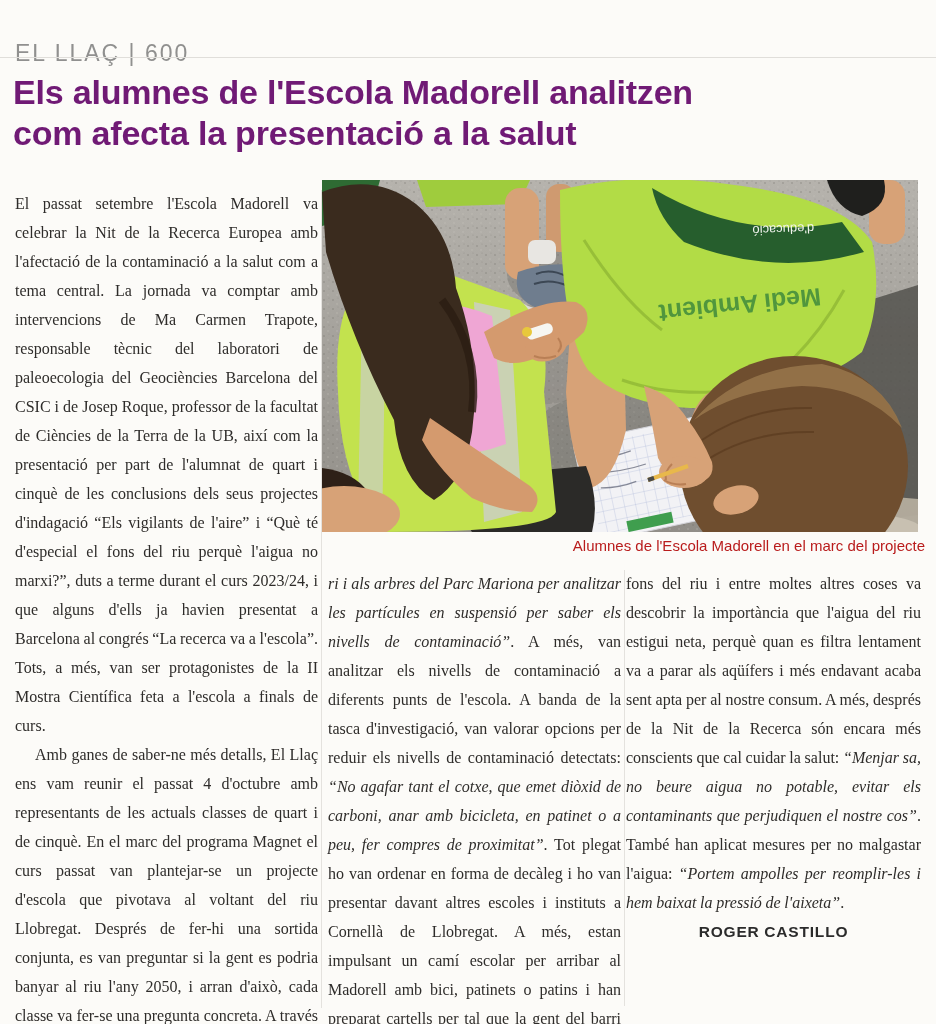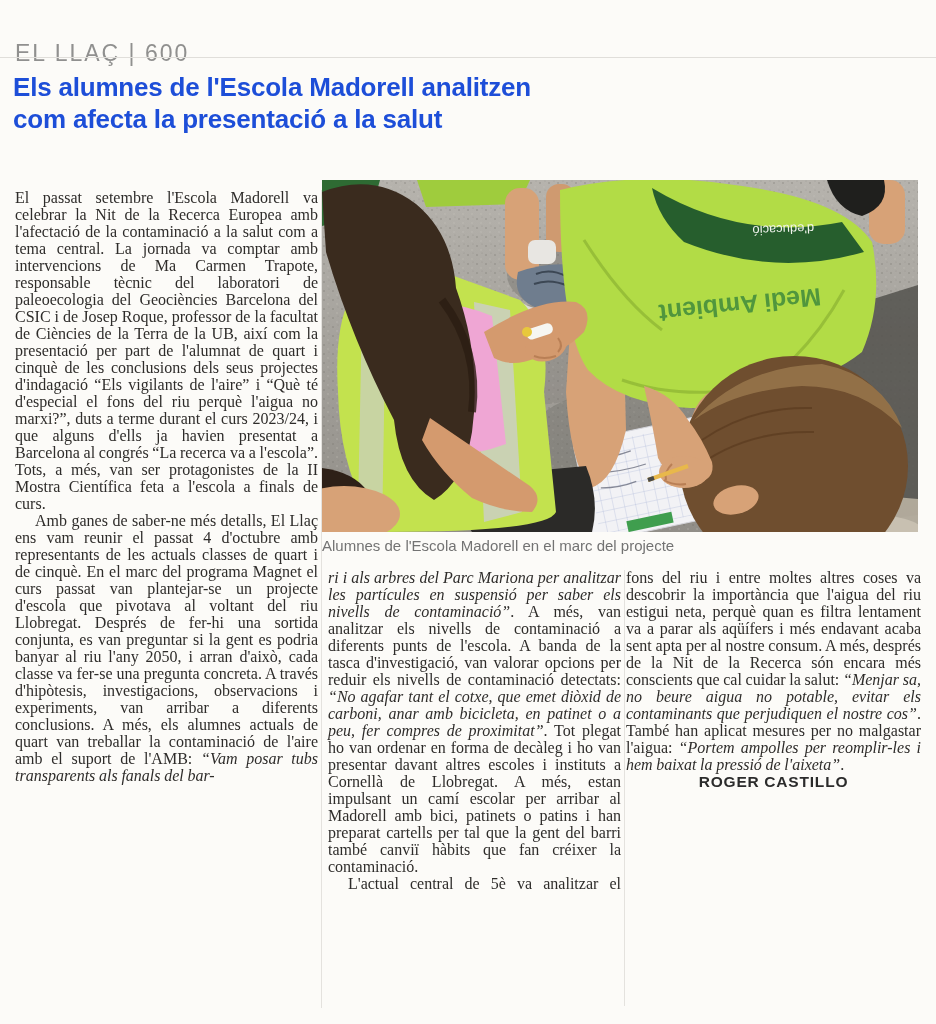--- a/index.html
+++ b/index.html
@@ -10,41 +10,41 @@
   }
   .masthead{
     position:absolute;left:15px;top:24px;
     font-family:"Liberation Sans", sans-serif;
     font-size:23px;letter-spacing:2px;color:#90908f;margin-top:16px;
   }
   .header-rule{position:absolute;left:0;top:57px;width:936px;height:1px;background:#e0deda;}
   .title{
     position:absolute;left:13px;top:72px;width:900px;
     font-family:"Liberation Sans", sans-serif;font-weight:700;
-    font-size:26px;line-height:1.22;letter-spacing:-0.2px;color:#1d4ed8;
+    font-size:34px;line-height:1.22;letter-spacing:-0.2px;color:#701a75;
   }
   .body-col{
-    position:absolute;font-size:16px;line-height:17px;text-align:justify;
+    position:absolute;font-size:16px;line-height:29px;text-align:justify;
     color:#2e2c2a;word-spacing:-0.3px;
   }
   .body-col p{margin:0;}
   .body-col p.indent{text-indent:20px;}
   .it{font-style:italic;}
   .force-last-justify{text-align-last:justify;}
   .col1{left:15px;top:189px;width:303px;height:820px;}
   .col2{left:328px;top:569px;width:293px;height:440px;}
   .col3{left:626px;top:569px;width:295px;height:440px;}
   .vrule{position:absolute;width:1px;background:#e4e2de;}
   .vrule-1{left:321px;top:190px;height:818px;}
   .vrule-2{left:624px;top:570px;height:436px;}
   .photo-figure{position:absolute;left:322px;top:180px;width:596px;height:352px;}
   .photo-figure svg{display:block;}
   .caption{
-    position:absolute;left:322px;top:537px;width:603px;text-align:left;
-    font-family:"Liberation Sans", sans-serif;font-size:15px;color:#737373;
+    position:absolute;left:322px;top:537px;width:603px;text-align:right;
+    font-family:"Liberation Sans", sans-serif;font-size:15px;color:#b91c1c;
   }
   .byline{
     text-align:center;font-family:"Liberation Sans", sans-serif;font-weight:700;
     font-size:15.5px;letter-spacing:0.8px;color:#2b2b2b;margin-top:3px;
   }
 </style>
 </head>
 <body>
 
 <div class="page">

